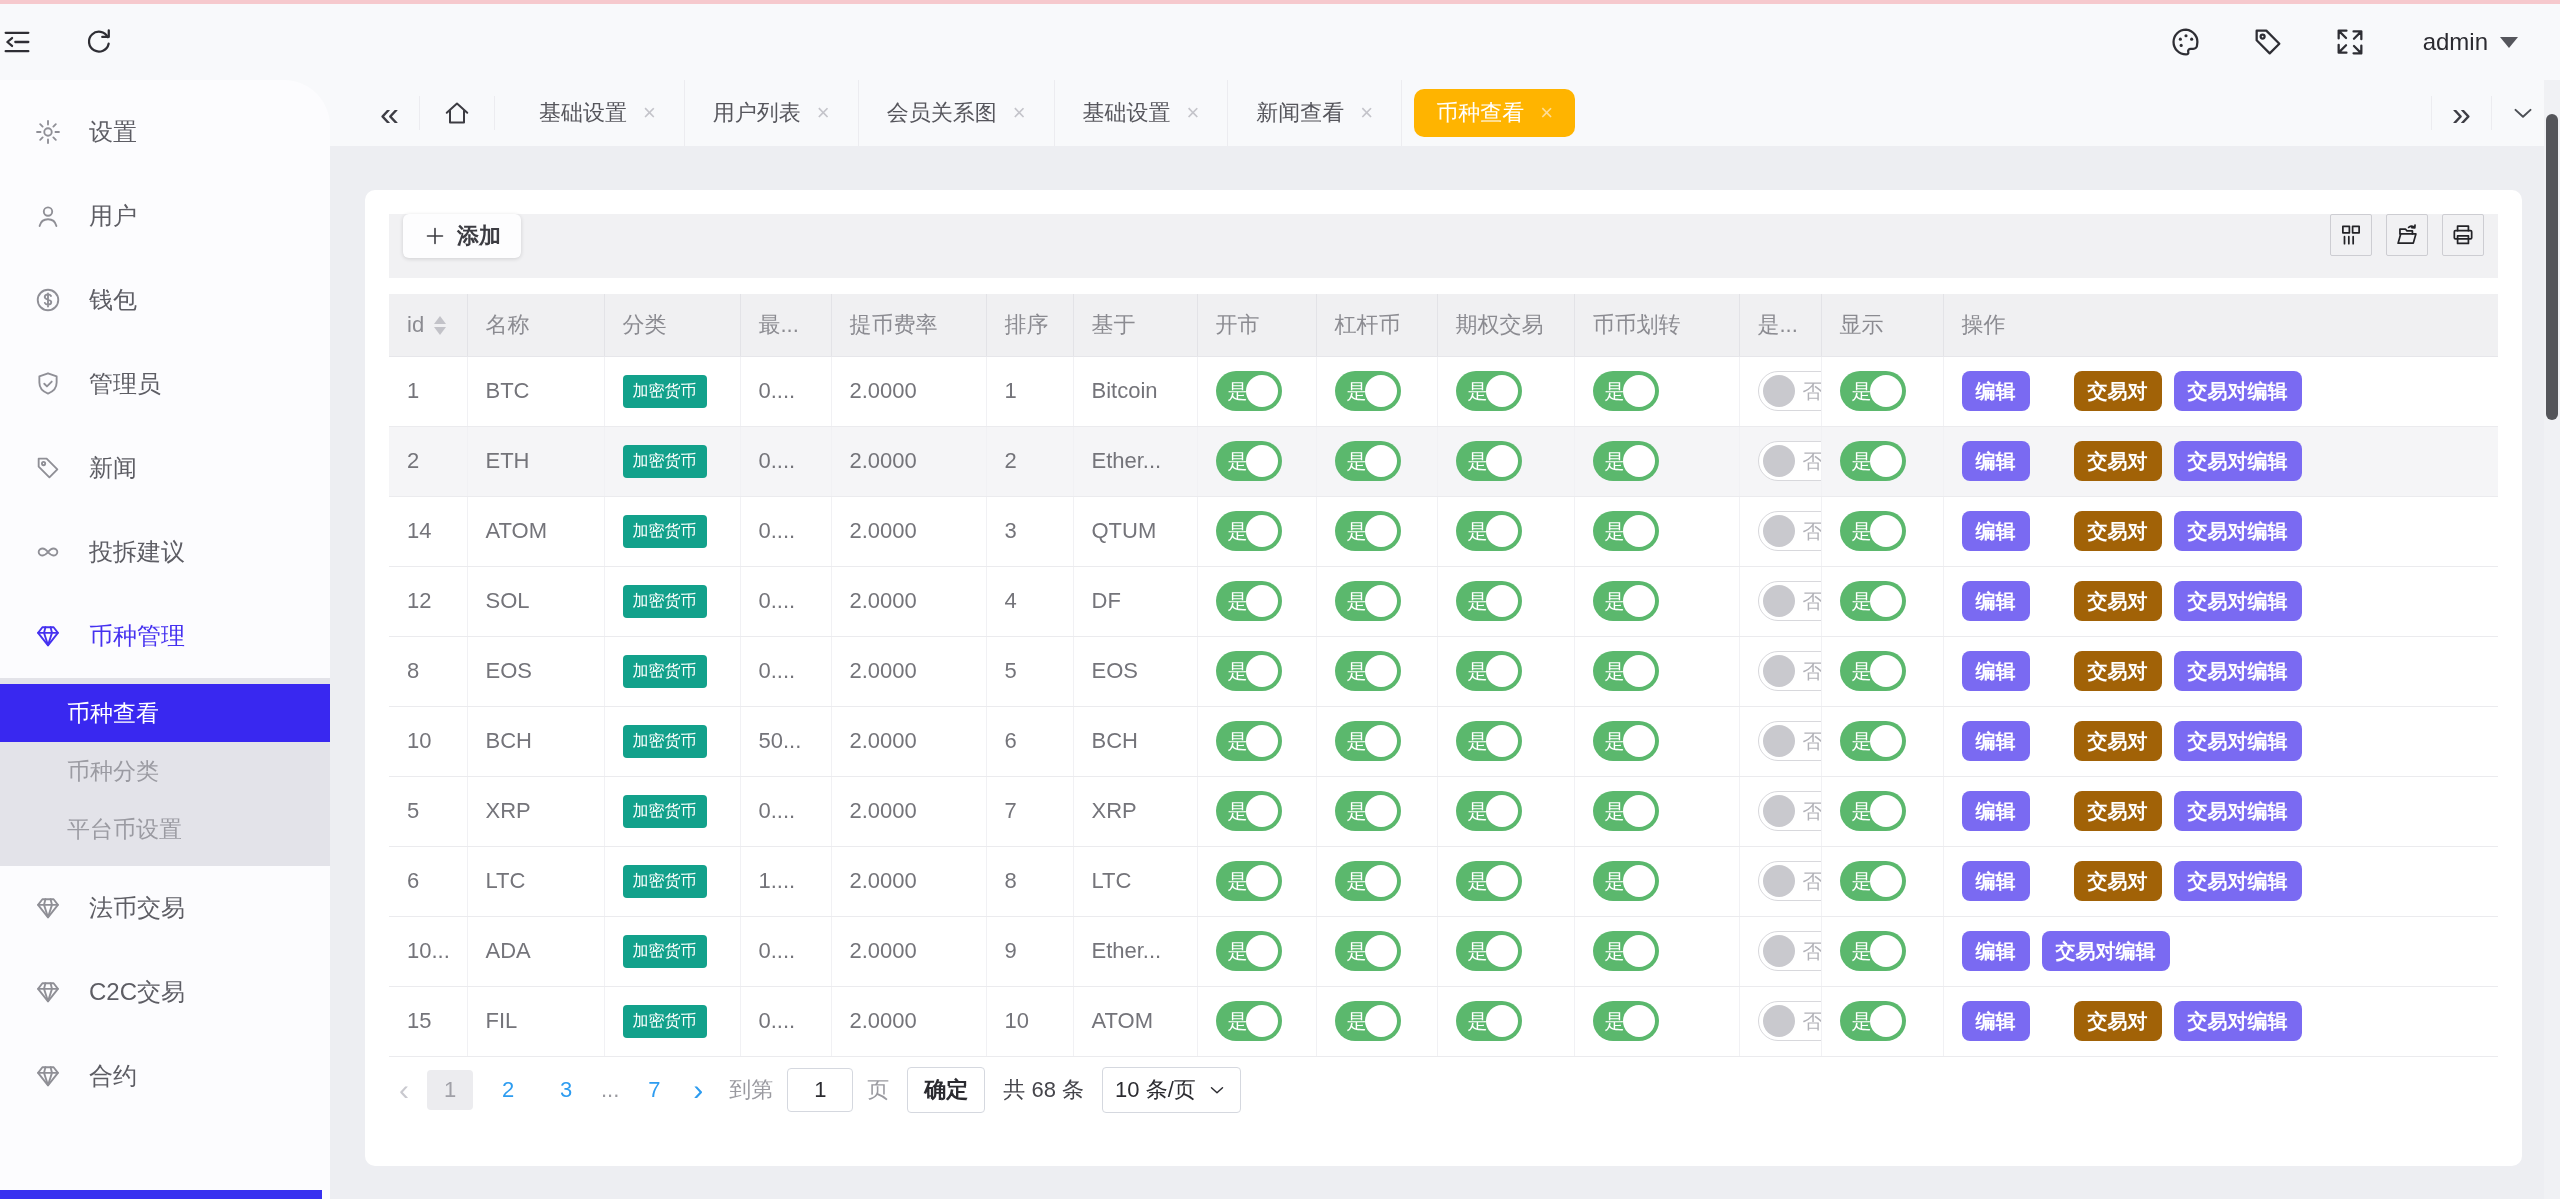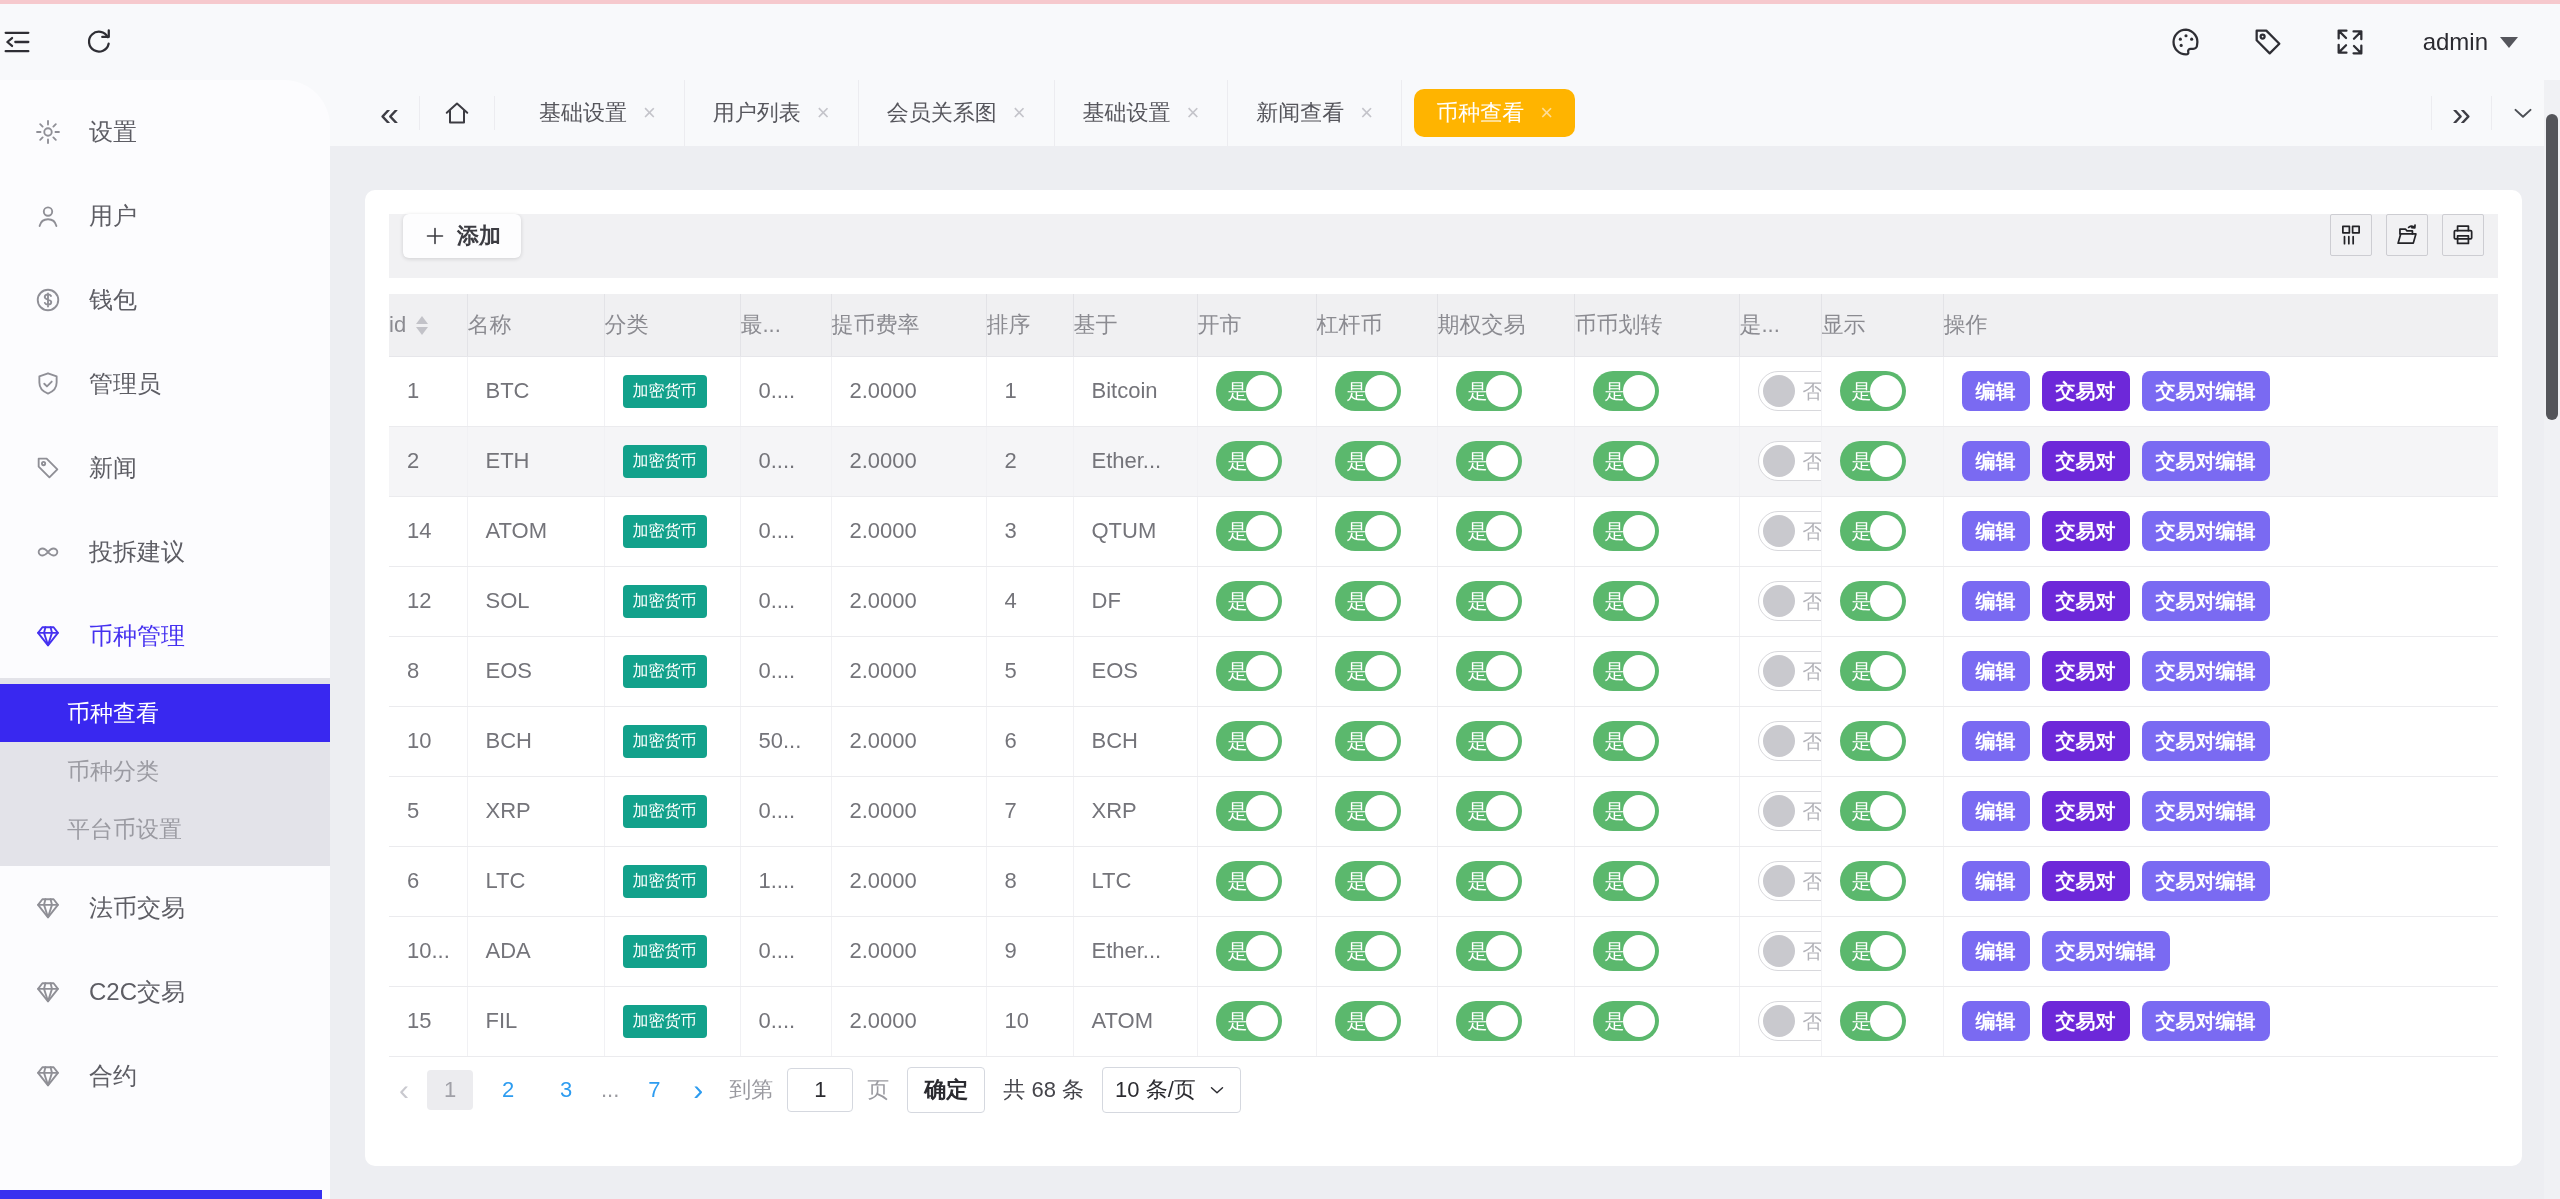--- a/index.html
+++ b/index.html
@@ -55,21 +55,21 @@
   .card { position:absolute; left:35px; top:44px; width:2157px; height:976px; background:#fff; border-radius:10px; padding:24px; }
 
   .toolbar { height:64px; background:#f1f1f3; display:flex; align-items:flex-start; padding:0 14px; }
   .add-btn { height:44px; background:#fdfdfe; border:none; border-radius:6px; box-shadow:0 1px 4px rgba(0,0,0,.14); display:flex; align-items:center; padding:0 20px; font-size:22px; font-weight:bold; color:#3c3c42; cursor:pointer; }
   .add-btn .plus { width:24px; height:24px; margin-right:10px; }
   .add-btn .plus svg { width:100%; height:100%; }
   .tool-icon { width:42px; height:42px; border:1px solid #cdcdd2; background:transparent; border-radius:2px; display:flex; align-items:center; justify-content:center; color:#232327; margin-left:14px; cursor:pointer; }
   .tool-icon svg { width:26px; height:26px; }
 
   table.grid { width:100%; border-collapse:collapse; table-layout:fixed; margin-top:16px; }
-  .grid th { height:62px; background:#f0f0f2; font-weight:normal; font-size:22px; color:#8b8b91; text-align:left; border-right:1px solid #e3e3e7; border-bottom:1px solid #e6e6ea; white-space:nowrap; overflow:hidden; }
+  .grid th { height:62px; background:#f0f0f2; font-weight:normal; font-size:22px; color:#8b8b91; text-align:left; padding-left:18px; border-right:1px solid #e3e3e7; border-bottom:1px solid #e6e6ea; white-space:nowrap; overflow:hidden; }
   .grid th:last-child { border-right:none; }
   .grid td { height:70px; font-size:22px; color:#74747a; padding-left:18px; border-bottom:1px solid #ebebee; border-right:1px solid #f1f1f4; white-space:nowrap; overflow:hidden; }
   .grid td:last-child { border-right:none; }
   .grid tr.striped td { background:#f5f5f7; }
 
   .carets { display:inline-flex; flex-direction:column; margin-left:10px; vertical-align:middle; }
   .carets .up { width:0; height:0; border-left:6px solid transparent; border-right:6px solid transparent; border-bottom:8px solid #c2c2c8; margin-bottom:3px; }
   .carets .down { width:0; height:0; border-left:6px solid transparent; border-right:6px solid transparent; border-top:8px solid #c2c2c8; }
 
   .cat-tag { display:inline-block; background:#12a18b; color:#fff; font-size:16px; padding:6px 10px; border-radius:4px; }
@@ -77,21 +77,21 @@
   .toggle { display:inline-flex; align-items:center; width:66px; height:40px; border-radius:20px; position:relative; vertical-align:middle; cursor:pointer; }
   .toggle.on { background:#5bb86d; }
   .toggle.on .t-label { margin-left:12px; color:#fff; font-size:20px; }
   .toggle.on .knob { position:absolute; right:4px; width:32px; height:32px; border-radius:50%; background:#fff; }
   .toggle.off { width:88px; background:#fff; border:1px solid #d8d8dc; }
   .toggle.off .knob { position:absolute; left:4px; width:32px; height:32px; border-radius:50%; background:#c9c9ce; }
   .toggle.off .t-label { margin-left:44px; color:#b2b2b8; font-size:20px; }
 
   .abtn { height:40px; border:none; border-radius:8px; color:#fff; font-size:20px; font-weight:bold; padding:0 14px; margin-right:12px; cursor:pointer; }
   .abtn.violet { background:#7a6af2; }
-  .abtn.blue { background:#6d28d9; }
+  .abtn.blue { background:#a16207;margin-left:32px; }
 
   
   .pager { height:66px; display:flex; align-items:center; padding-left:10px; font-size:22px; color:#9a9aa0; }
   .pg-prev { color:#c9c9cf; font-size:30px; margin-right:12px; cursor:default; }
   .pg-num { min-width:46px; height:40px; display:flex; align-items:center; justify-content:center; margin:0 6px; color:#2d9cf0; cursor:pointer; }
   .pg-num.active { background:#ececef; border-radius:4px; color:#a0a0a7; }
   .pg-dots { margin:0 6px; color:#9a9aa0; }
   .pg-next { color:#2d9cf0; font-size:30px; margin:0 14px 0 10px; cursor:pointer; }
   .goto-label { margin-left:12px; }
   .goto-input { width:66px; height:44px; border:1px solid #d5d8df; border-radius:4px; text-align:center; font-size:22px; color:#2b2b30; margin:0 14px; background:#fff; }

